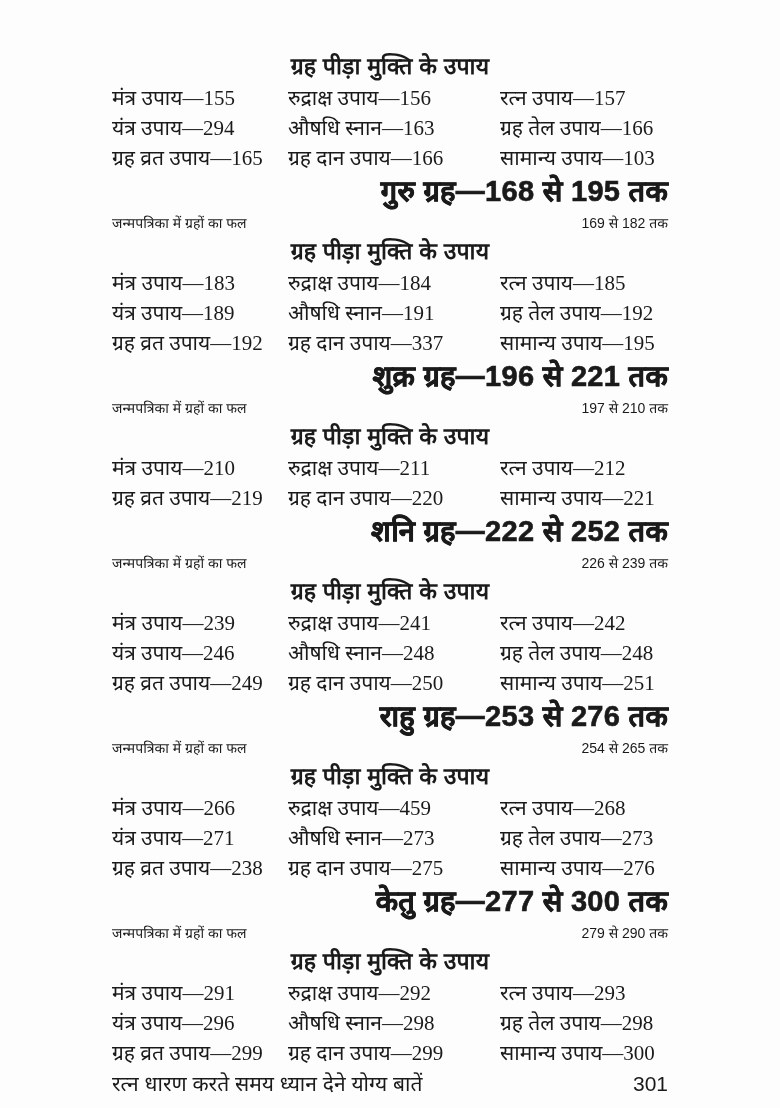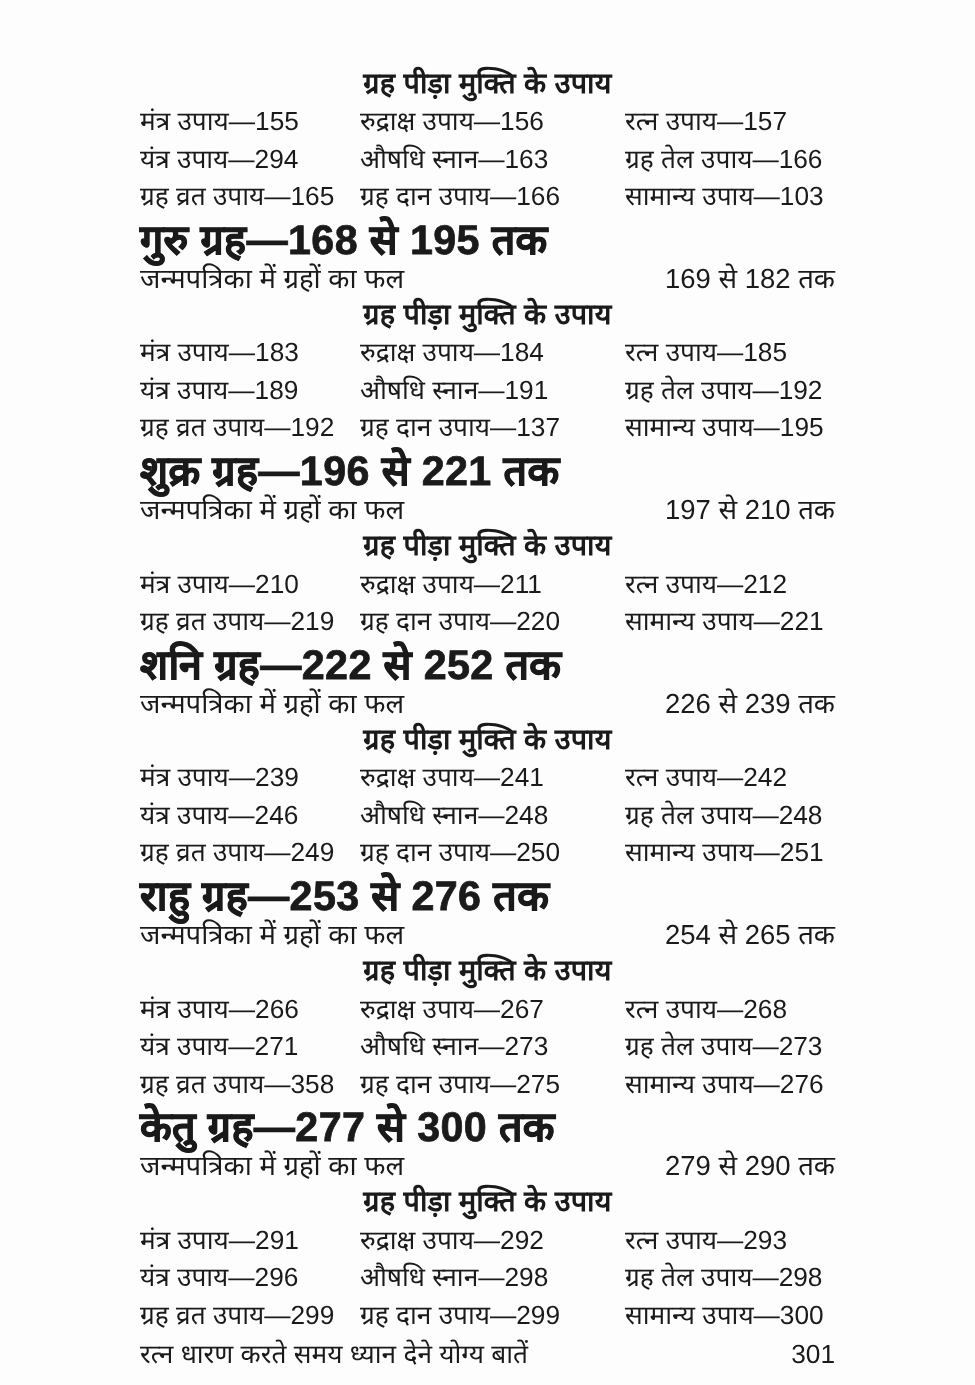--- a/index.html
+++ b/index.html
@@ -24,41 +24,42 @@
   }
   .subheading {
     text-align: center;
     font-size: 23px;
     font-weight: bold;
     line-height: 28px;
     margin-bottom: 3px;
     letter-spacing: 0.2px;
   }
   .section-heading {
-    text-align: left;
-    font-size: 33px;
+    text-align: right;
+    font-size: 29px;
     font-weight: 800;
     line-height: 35px;
     letter-spacing: 0.3px;
     margin-top: 1px;
     -webkit-text-stroke: 0.6px #1a1a1a;
   }
   .janm-row {
     display: flex;
     justify-content: space-between;
-    font-size: 22px;
+    font-size: 14px;
     line-height: 28px;
   }
   .toc-row {
     display: grid;
     grid-template-columns: 176px 212px 1fr;
     font-size: 21px;
     line-height: 30px;
     height: 30px;
     align-items: center;
+    font-family: Liberation Serif, serif;
   }
   .toc-row .cell { white-space: nowrap; }
   .footer-row {
     display: flex;
     justify-content: space-between;
     font-size: 21px;
     line-height: 30px;
     margin-top: 1px;
   }
 </style>
@@ -97,21 +98,21 @@
         <span class="cell">रुद्राक्ष उपाय—184</span>
         <span class="cell">रत्न उपाय—185</span>
       </div>
       <div class="toc-row">
         <span class="cell">यंत्र उपाय—189</span>
         <span class="cell">औषधि स्नान—191</span>
         <span class="cell">ग्रह तेल उपाय—192</span>
       </div>
       <div class="toc-row">
         <span class="cell">ग्रह व्रत उपाय—192</span>
-        <span class="cell">ग्रह दान उपाय—137</span>
+        <span class="cell">ग्रह दान उपाय—337</span>
         <span class="cell">सामान्य उपाय—195</span>
       </div>
     </section>
 
     <section>
       <div class="section-heading">शुक्र ग्रह—196 से 221 तक</div>
       <div class="janm-row">
         <span>जन्मपत्रिका में ग्रहों का फल</span>
         <span>197 से 210 तक</span>
       </div>
@@ -154,30 +155,30 @@
 
     <section>
       <div class="section-heading">राहु ग्रह—253 से 276 तक</div>
       <div class="janm-row">
         <span>जन्मपत्रिका में ग्रहों का फल</span>
         <span>254 से 265 तक</span>
       </div>
       <div class="subheading">ग्रह पीड़ा मुक्ति के उपाय</div>
       <div class="toc-row">
         <span class="cell">मंत्र उपाय—266</span>
-        <span class="cell">रुद्राक्ष उपाय—267</span>
+        <span class="cell">रुद्राक्ष उपाय—459</span>
         <span class="cell">रत्न उपाय—268</span>
       </div>
       <div class="toc-row">
         <span class="cell">यंत्र उपाय—271</span>
         <span class="cell">औषधि स्नान—273</span>
         <span class="cell">ग्रह तेल उपाय—273</span>
       </div>
       <div class="toc-row">
-        <span class="cell">ग्रह व्रत उपाय—358</span>
+        <span class="cell">ग्रह व्रत उपाय—238</span>
         <span class="cell">ग्रह दान उपाय—275</span>
         <span class="cell">सामान्य उपाय—276</span>
       </div>
     </section>
 
     <section>
       <div class="section-heading">केतु ग्रह—277 से 300 तक</div>
       <div class="janm-row">
         <span>जन्मपत्रिका में ग्रहों का फल</span>
         <span>279 से 290 तक</span>

